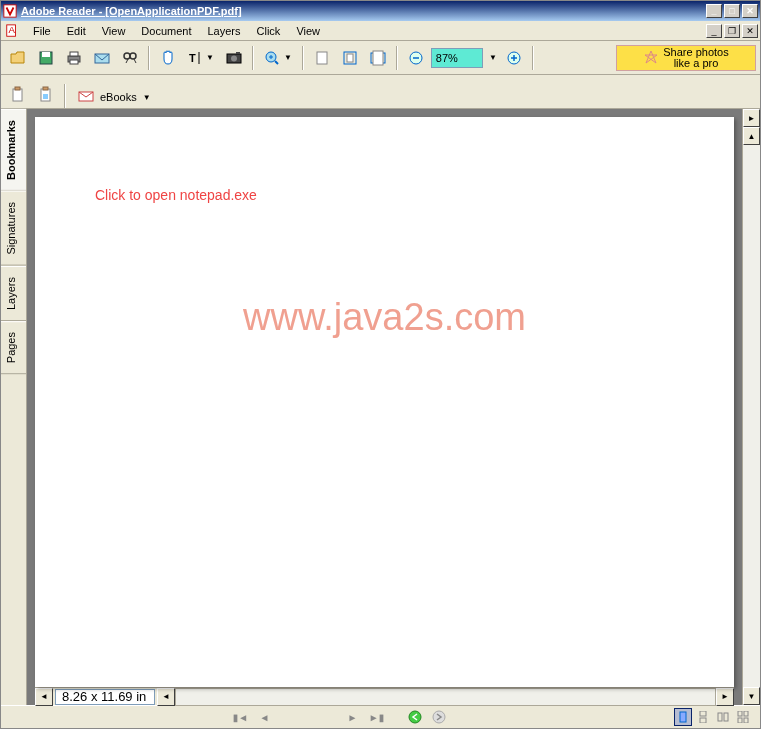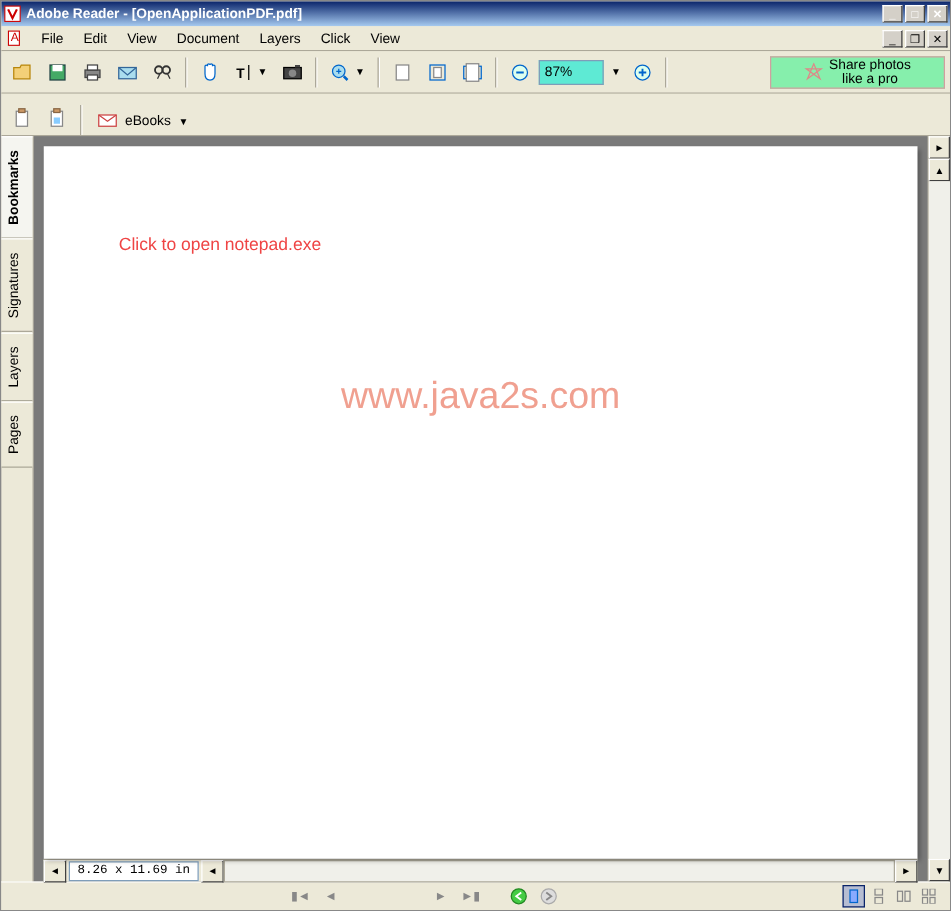--- a/index.html
+++ b/index.html
@@ -1,57 +1,57 @@
 <!DOCTYPE html>
 <html><head>
 <meta charset="utf-8">
 <style>
 * { box-sizing: border-box; margin: 0; padding: 0; font-family: Tahoma, sans-serif; font-size: 11px; }
 body { background: #ece9d8; width: 761px; height: 729px; overflow: hidden; border: 1px solid #888; }
 
 .titlebar { background: linear-gradient(to bottom, #0a246a, #a6caf0); height: 20px; display: flex; align-items: center; color: #fff; font-weight: bold; padding: 0 2px; }
 .titlebar svg { width: 14px; height: 14px; margin-right: 4px; }
-.titlebar .title { flex: 1; }
+.titlebar .title { flex: 1; text-decoration: underline; }
 .win-btns { display: flex; gap: 2px; }
 .win-btn { width: 16px; height: 14px; background: #d4d0c8; border: 1px solid #404040; border-top-color:#fff; border-left-color:#fff; font-size: 9px; display:flex; align-items:center; justify-content:center; cursor:pointer; font-family: Arial; }
 
 .menubar { background: #ece9d8; height: 20px; display: flex; align-items: center; padding-left: 4px; border-bottom: 1px solid #aca899; }
 .menubar svg { width: 14px; height: 14px; margin-right: 6px; }
 .menubar span { padding: 2px 8px; cursor: default; }
 .menubar .doc-btns { margin-left: auto; display:flex; gap:2px; padding-right: 2px;}
 
 .toolbar { background: #ece9d8; height: 34px; display: flex; align-items: center; padding: 0 4px; gap: 2px; border-bottom: 1px solid #aca899; }
 .tb-btn { width: 26px; height: 26px; display: flex; align-items: center; justify-content: center; border: 1px solid transparent; cursor: pointer; }
 .tb-btn.wide { width: auto; padding: 0 4px; gap: 2px; }
 .tb-sep { width: 2px; height: 24px; border-left: 1px solid #aca899; border-right: 1px solid #fff; margin: 0 3px; }
 .dd-arrow { font-size: 8px; margin-left: 2px; }
 .zoom-input { height: 20px; width: 52px; background: #5eead4; border: 1px solid #7f9db9; padding: 0 4px; text-align: left; }
 
 .toolbar2 { background: #ece9d8; height: 34px; display: flex; align-items: flex-end; padding: 0 4px; gap: 2px; border-bottom: 1px solid #aca899; }
 .ebooks-btn { height: 22px; border: 1px solid transparent; display:flex; align-items:center; gap:4px; padding: 0 6px; cursor:pointer;}
 
-.promo { margin-left: auto; width: 140px; height: 26px; background: #86efac; border: 1px solid #d0a0a0; display:flex; align-items:center; justify-content:center; gap:4px; font-size:10px; line-height: 1; text-align:center; cursor:pointer;}
+.promo { margin-left: auto; width: 140px; height: 26px; background: #fde047; border: 1px solid #d0a0a0; display:flex; align-items:center; justify-content:center; gap:4px; font-size:10px; line-height: 1; text-align:center; cursor:pointer;}
 
 .workspace { display: flex; height: 596px; background: #7f7f7f; }
 .sidebar { width: 26px; background: #ece9d8; border-right: 1px solid #aca899; display:flex; flex-direction:column; }
 .side-tab { writing-mode: vertical-rl; transform: rotate(180deg); padding: 10px 4px; background: #ece9d8; border-top: 1px solid #aca899; border-bottom: 1px solid #fff; font-size: 11px; cursor:pointer; text-align:center; color:#000; }
 .side-tab.active { background: #f5f5f0; font-weight: bold; }
 
 .doc-area { flex: 1; background: #7a7a7a; position: relative; padding: 8px 4px 0 8px; display:flex; flex-direction:column; }
 .page { background: #fff; flex:1; box-shadow: 2px 2px 4px rgba(0,0,0,0.3); position: relative; padding: 70px 60px; margin-right: 4px; }
 .page-text { font-family: Arial; font-size: 14px; color: #ef4444; cursor:pointer; }
-.watermark { position: absolute; left: 50%; top: 35%; transform: translate(-50%,-50%); font-size: 30px; color: #f0a090; font-family: Arial; }
+.watermark { position: absolute; left: 50%; top: 35%; transform: translate(-50%,-50%); font-size: 38px; color: #f0a090; font-family: Arial; }
 
 .vscroll { width: 18px; background: #ece9d8; display:flex; flex-direction:column; border-left:1px solid #aca899;}
 .sc-btn { height: 18px; background:#ece9d8; border:1px solid #fff; border-right-color:#404040; border-bottom-color:#404040; font-size:8px; display:flex; align-items:center; justify-content:center; cursor:pointer;}
 .sc-track { flex:1; background:#f0f0ea; }
 
 .hruler { height: 18px; background:#ece9d8; display:flex; align-items:center; border-top:1px solid #aca899; margin-right:4px;}
 .hruler .sc-btn { width: 18px; height: 18px; }
-.dim-label { background:#fff; border:1px solid #7f9db9; height:16px; padding: 0 6px; margin: 0 2px; display:flex; align-items:center; font-size:10px; min-width: 100px; font-family: Liberation Mono, monospace;}
+.dim-label { background:#fff; border:1px solid #7f9db9; height:16px; padding: 0 6px; margin: 0 2px; display:flex; align-items:center; font-size:13px; min-width: 100px;}
 .hruler .sc-track { flex:1; height:18px; border:1px solid #aca899;}
 
 .statusbar { height: 23px; background: #ece9d8; border-top: 1px solid #fff; display:flex; align-items:center; justify-content:center; gap: 4px; padding: 0 8px;}
 .nav-btn { width: 20px; height: 18px; display:flex; align-items:center; justify-content:center; cursor:pointer; color:#888; font-size:10px;}
 .nav-btn.green { color: #2a2; }
 .page-input { width: 60px; height: 17px; background:#fff; border:1px solid #7f9db9; text-align:center; font-size:11px;margin-top:44px;}
 .view-btns { margin-left: auto; display:flex; gap:2px;}
 .view-btn { width:18px; height:18px; border:1px solid transparent; display:flex; align-items:center; justify-content:center; cursor:pointer;}
 .view-btn.active { background:#b6bdd2; border:1px solid #0a246a;}
 

